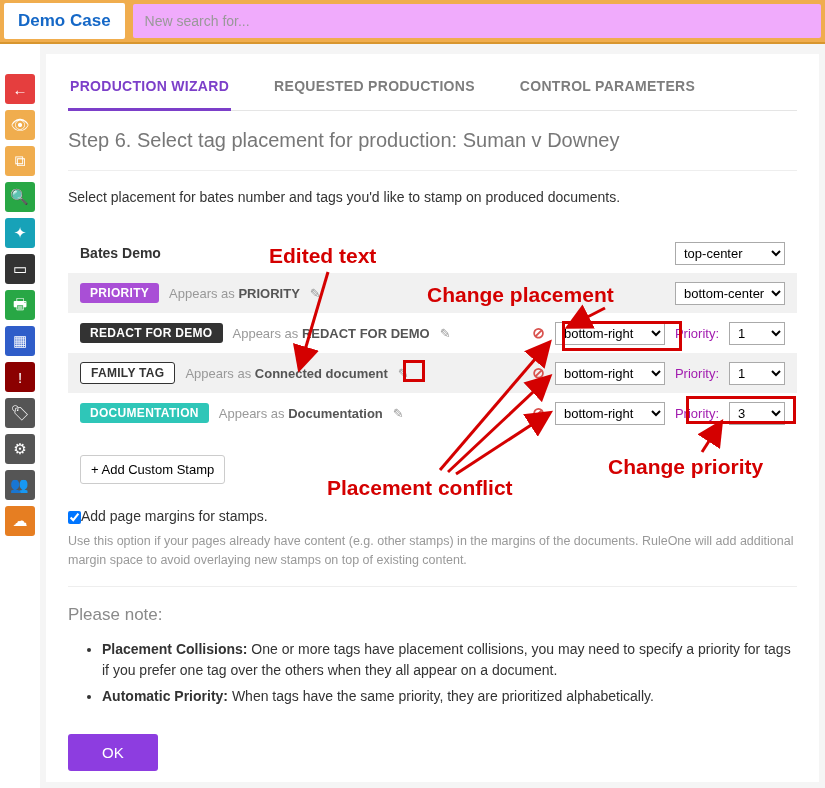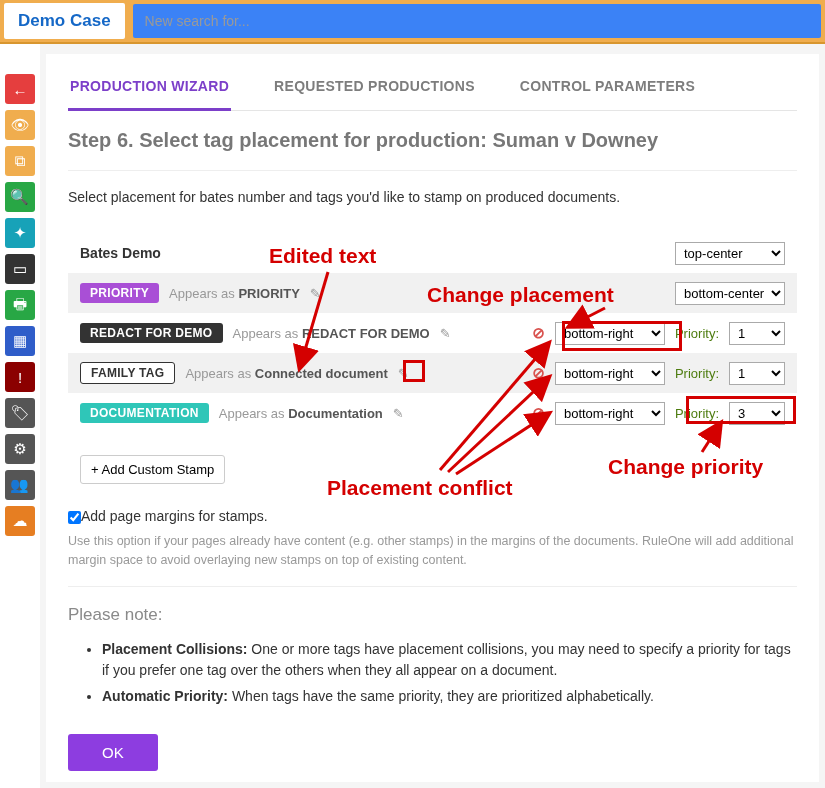--- a/index.html
+++ b/index.html
@@ -1,48 +1,48 @@
 <!DOCTYPE html>
 <html><head>
 <meta charset="utf-8">
 <style>
 *{box-sizing:border-box;margin:0;padding:0;font-family:-apple-system,BlinkMacSystemFont,"Segoe UI",Helvetica,Arial,sans-serif}
 body{background:#f5f5f5;width:825px;height:788px;overflow:hidden;position:relative}
 .topbar{background:#f0ad4e;height:44px;display:flex;align-items:center;padding:4px;gap:8px;border-bottom:2px solid #d8962f}
 .brand{background:#fff;color:#1568c7;font-weight:700;padding:8px 14px;border-radius:2px;font-size:17px}
-.search{flex:1;background:#3b82f6;border:none;padding:9px 12px;font-size:14px;color:#333;border-radius:2px}
+.search{flex:1;background:#f0abfc;border:none;padding:9px 12px;font-size:14px;color:#333;border-radius:2px}
 .search::placeholder{color:#999}
 .layout{display:flex;height:calc(100% - 44px)}
 .sidebar{width:40px;background:#fff;padding-top:30px;display:flex;flex-direction:column;gap:6px;align-items:center}
 .sb{width:30px;height:30px;border-radius:3px;display:flex;align-items:center;justify-content:center;color:#fff;font-size:15px}
 .main{flex:1;background:#fff;margin:10px 6px 6px 6px;padding:14px 22px}
 .tabs{display:flex;gap:41px;border-bottom:1px solid #e5e5e5;margin-bottom:18px}
 .tab{padding:10px 2px 14px;font-size:14px;font-weight:600;color:#7d7d7d;letter-spacing:.3px;cursor:pointer}
 .tab.active{color:#7c3fc9;border-bottom:3px solid #7c3fc9;margin-bottom:-1px}
-.step-title{font-size:20px;font-weight:700;color:#777;margin:8px 0 18px}
+.step-title{font-size:20px;font-weight:400;color:#777;margin:8px 0 18px}
 hr.sep{border:none;border-top:1px solid #eee;margin:10px 0 18px}
 .intro{font-size:14px;color:#333;margin-bottom:28px}
 .rows{margin-bottom:12px}
 .row{display:flex;align-items:center;padding:8px 12px;font-size:14px;gap:10px;min-height:40px}
 .row.alt{background:#f1f1f1}
 .bates-row .label{font-weight:600;color:#333;flex:1}
 .tagchip{display:inline-block;padding:3px 10px;font-size:12px;font-weight:700;border-radius:3px;color:#fff;letter-spacing:.3px}
 .tag_priority{background:#a94fd6}
 .tag_redact{background:#333}
 .tag_family{background:#fff;color:#333;border:1px solid #333}
 .tag_doc{background:#2fc6b8}
 .appears{color:#999;font-size:13px}
 .appears strong{color:#555;font-weight:700}
 .edit-icon{color:#999;font-size:13px;cursor:pointer}
 .spacer{flex:1}
 .warn{color:#d9534f;font-size:15px;font-weight:700}
 select.placement,select.prio{font-size:13px;padding:2px 4px;border:1px solid #aaa;background:#fff}
 select.placement{width:110px}
 select.prio{width:56px}
-.plabel{font-size:13px;color:#4d7c0f}
+.plabel{font-size:13px;color:#a21caf}
 .addbtn{margin:10px 0 16px 12px;padding:6px 10px;font-size:13px;border:1px solid #ccc;background:#fff;border-radius:3px;cursor:pointer}
 .chkline{display:flex;align-items:flex-end;font-size:14px;color:#333;margin:8px 0}
 .help{font-size:12.5px;color:#999;line-height:1.5;margin-bottom:16px}
 .note-title{font-size:17px;color:#8a8a8a;font-weight:500;margin:6px 0 14px}
 ul.notes{margin:6px 0 26px 34px;font-size:14px;color:#333;line-height:1.55}
 ul.notes li{margin-bottom:4px}
 .okbtn{background:#8d3de0;color:#fff;border:none;padding:10px 34px;font-size:15px;border-radius:3px;cursor:pointer;font-weight:400}
 
 .anno{position:absolute;color:#d40000;font-weight:700;font-size:21px;pointer-events:none;z-index:50}
 .redbox{position:absolute;border:3px solid #d40000;pointer-events:none;z-index:49}

